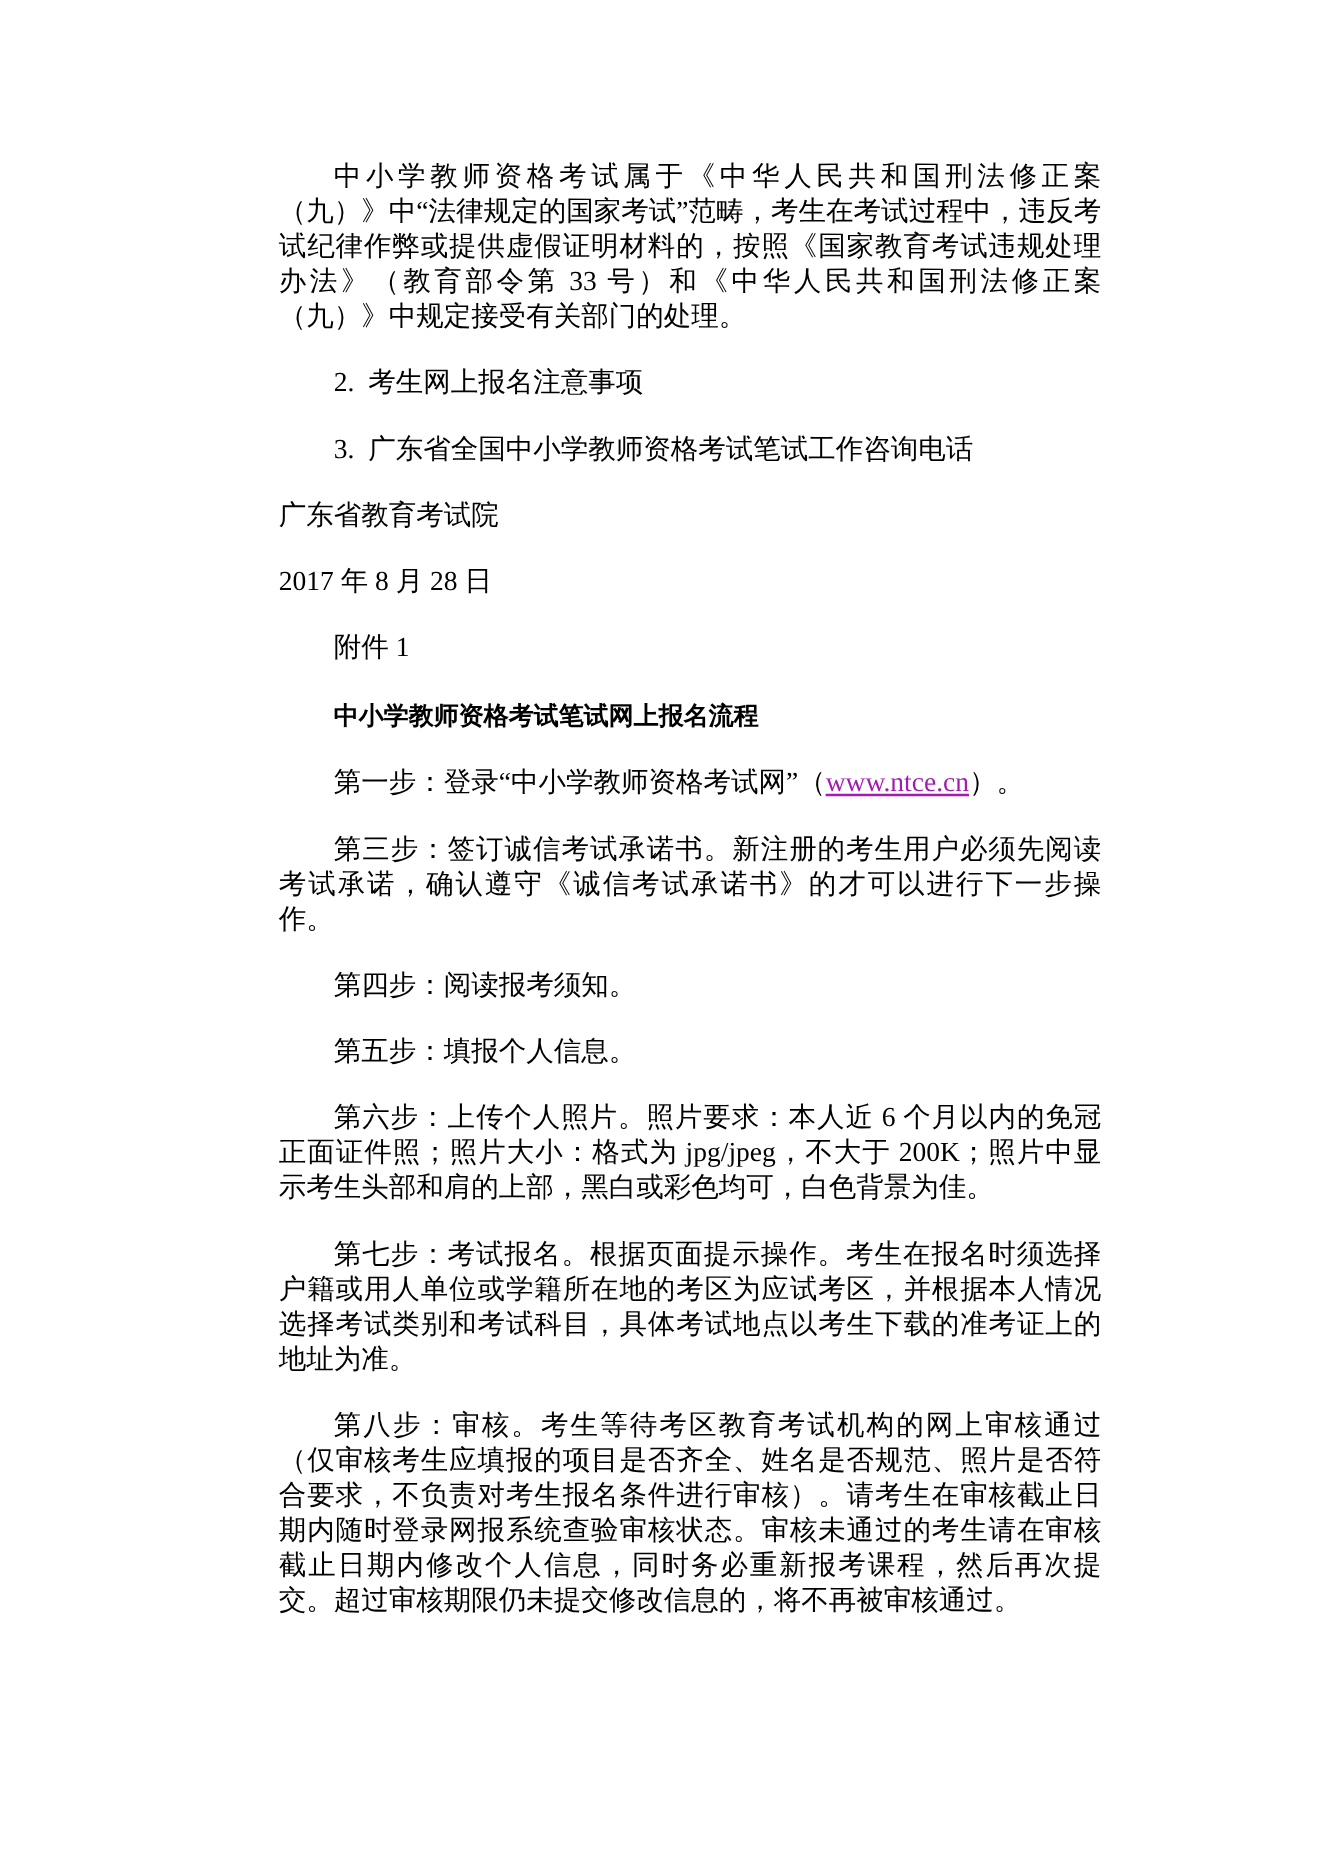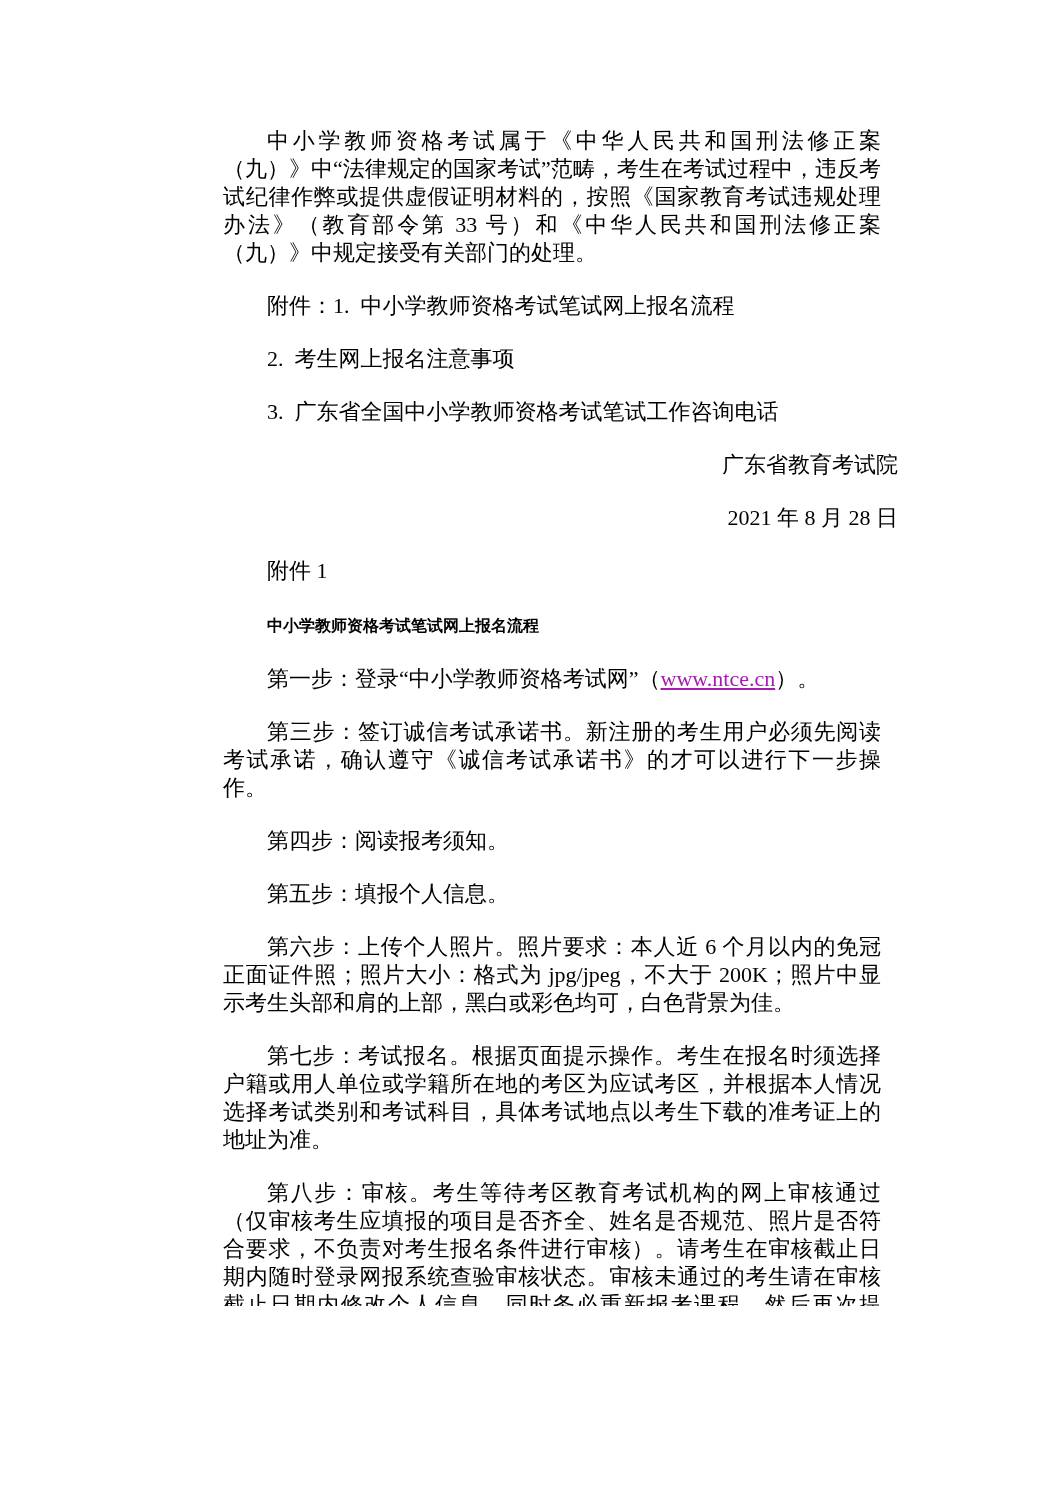--- a/index.html
+++ b/index.html
@@ -25,55 +25,53 @@
   .body {
     font-size: 22px;
     line-height: 28px;
     margin: 0 0 25px 0;
     text-align: justify;
     white-space: pre-wrap;
     word-break: break-all;
   }
   .indent { text-indent: 44px; }
   .right {
-    text-align: right;
     white-space: pre-wrap;
     margin-right: -17px;
   }
   .title {
-    font-size: 16px;
+    font-size: 20px;
     line-height: 32px;
     font-weight: bold;
     margin: 0 0 23px 0;
     text-indent: 44px;
     white-space: pre-wrap;
   }
   .link {
     color: #a21caf;
     text-decoration: underline;
     cursor: pointer;
   }
 </style>
 </head>
 <body>
 
 <div class="page">
   <div class="content">
 
     <p class="body indent">中小学教师资格考试属于《中华人民共和国刑法修正案（九）》中“法律规定的国家考试”范畴，考生在考试过程中，违反考试纪律作弊或提供虚假证明材料的，按照《国家教育考试违规处理办法》（教育部令第 33 号）和《中华人民共和国刑法修正案（九）》中规定接受有关部门的处理。</p>
 
-    <p class="body indent">附件：1.  中小学教师资格考试笔试网上报名流程</p>
 
     <p class="body indent">2.  考生网上报名注意事项</p>
 
     <p class="body indent">3.  广东省全国中小学教师资格考试笔试工作咨询电话</p>
 
     <p class="body right">广东省教育考试院</p>
 
-    <p class="body right">2021 年 8 月 28 日</p>
+    <p class="body right">2017 年 8 月 28 日</p>
 
     <p class="body indent">附件 1</p>
 
     <h1 class="title">中小学教师资格考试笔试网上报名流程</h1>
 
     <p class="body indent"><span>第一步：登录“中小学教师资格考试网”（</span><a class="link">www.ntce.cn</a><span>）。</span></p>
 
 
     <p class="body indent">第三步：签订诚信考试承诺书。新注册的考生用户必须先阅读考试承诺，确认遵守《诚信考试承诺书》的才可以进行下一步操作。</p>
 

